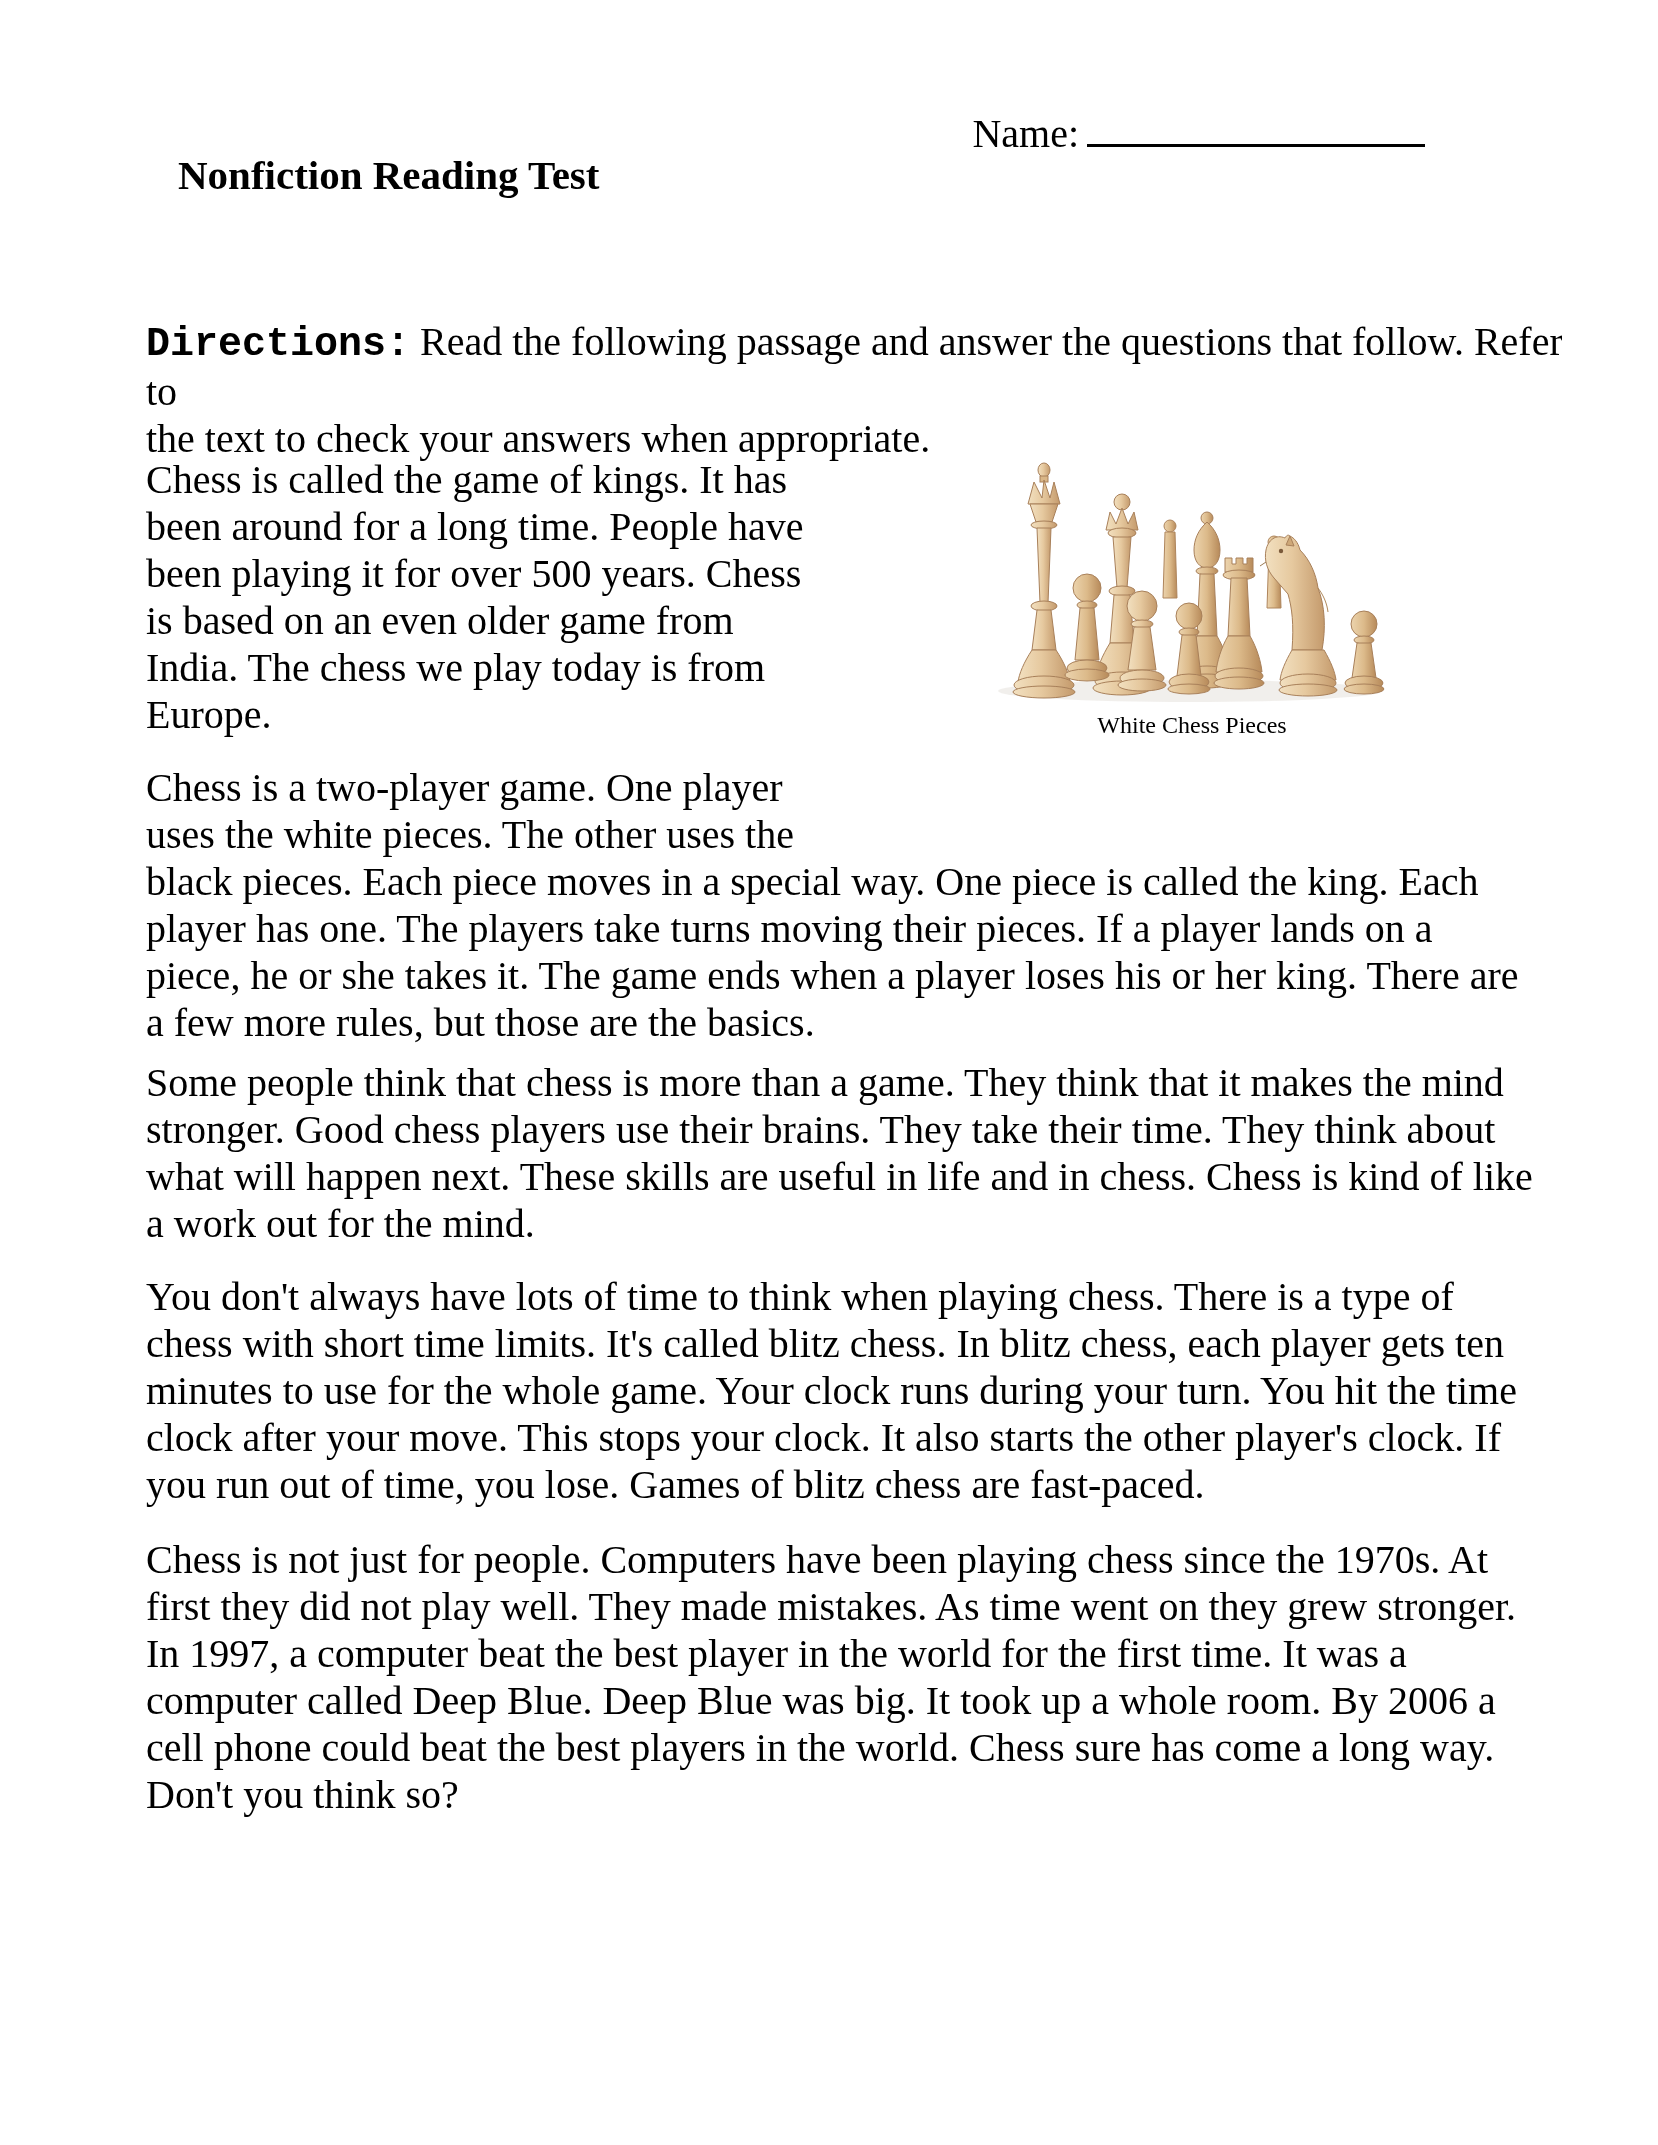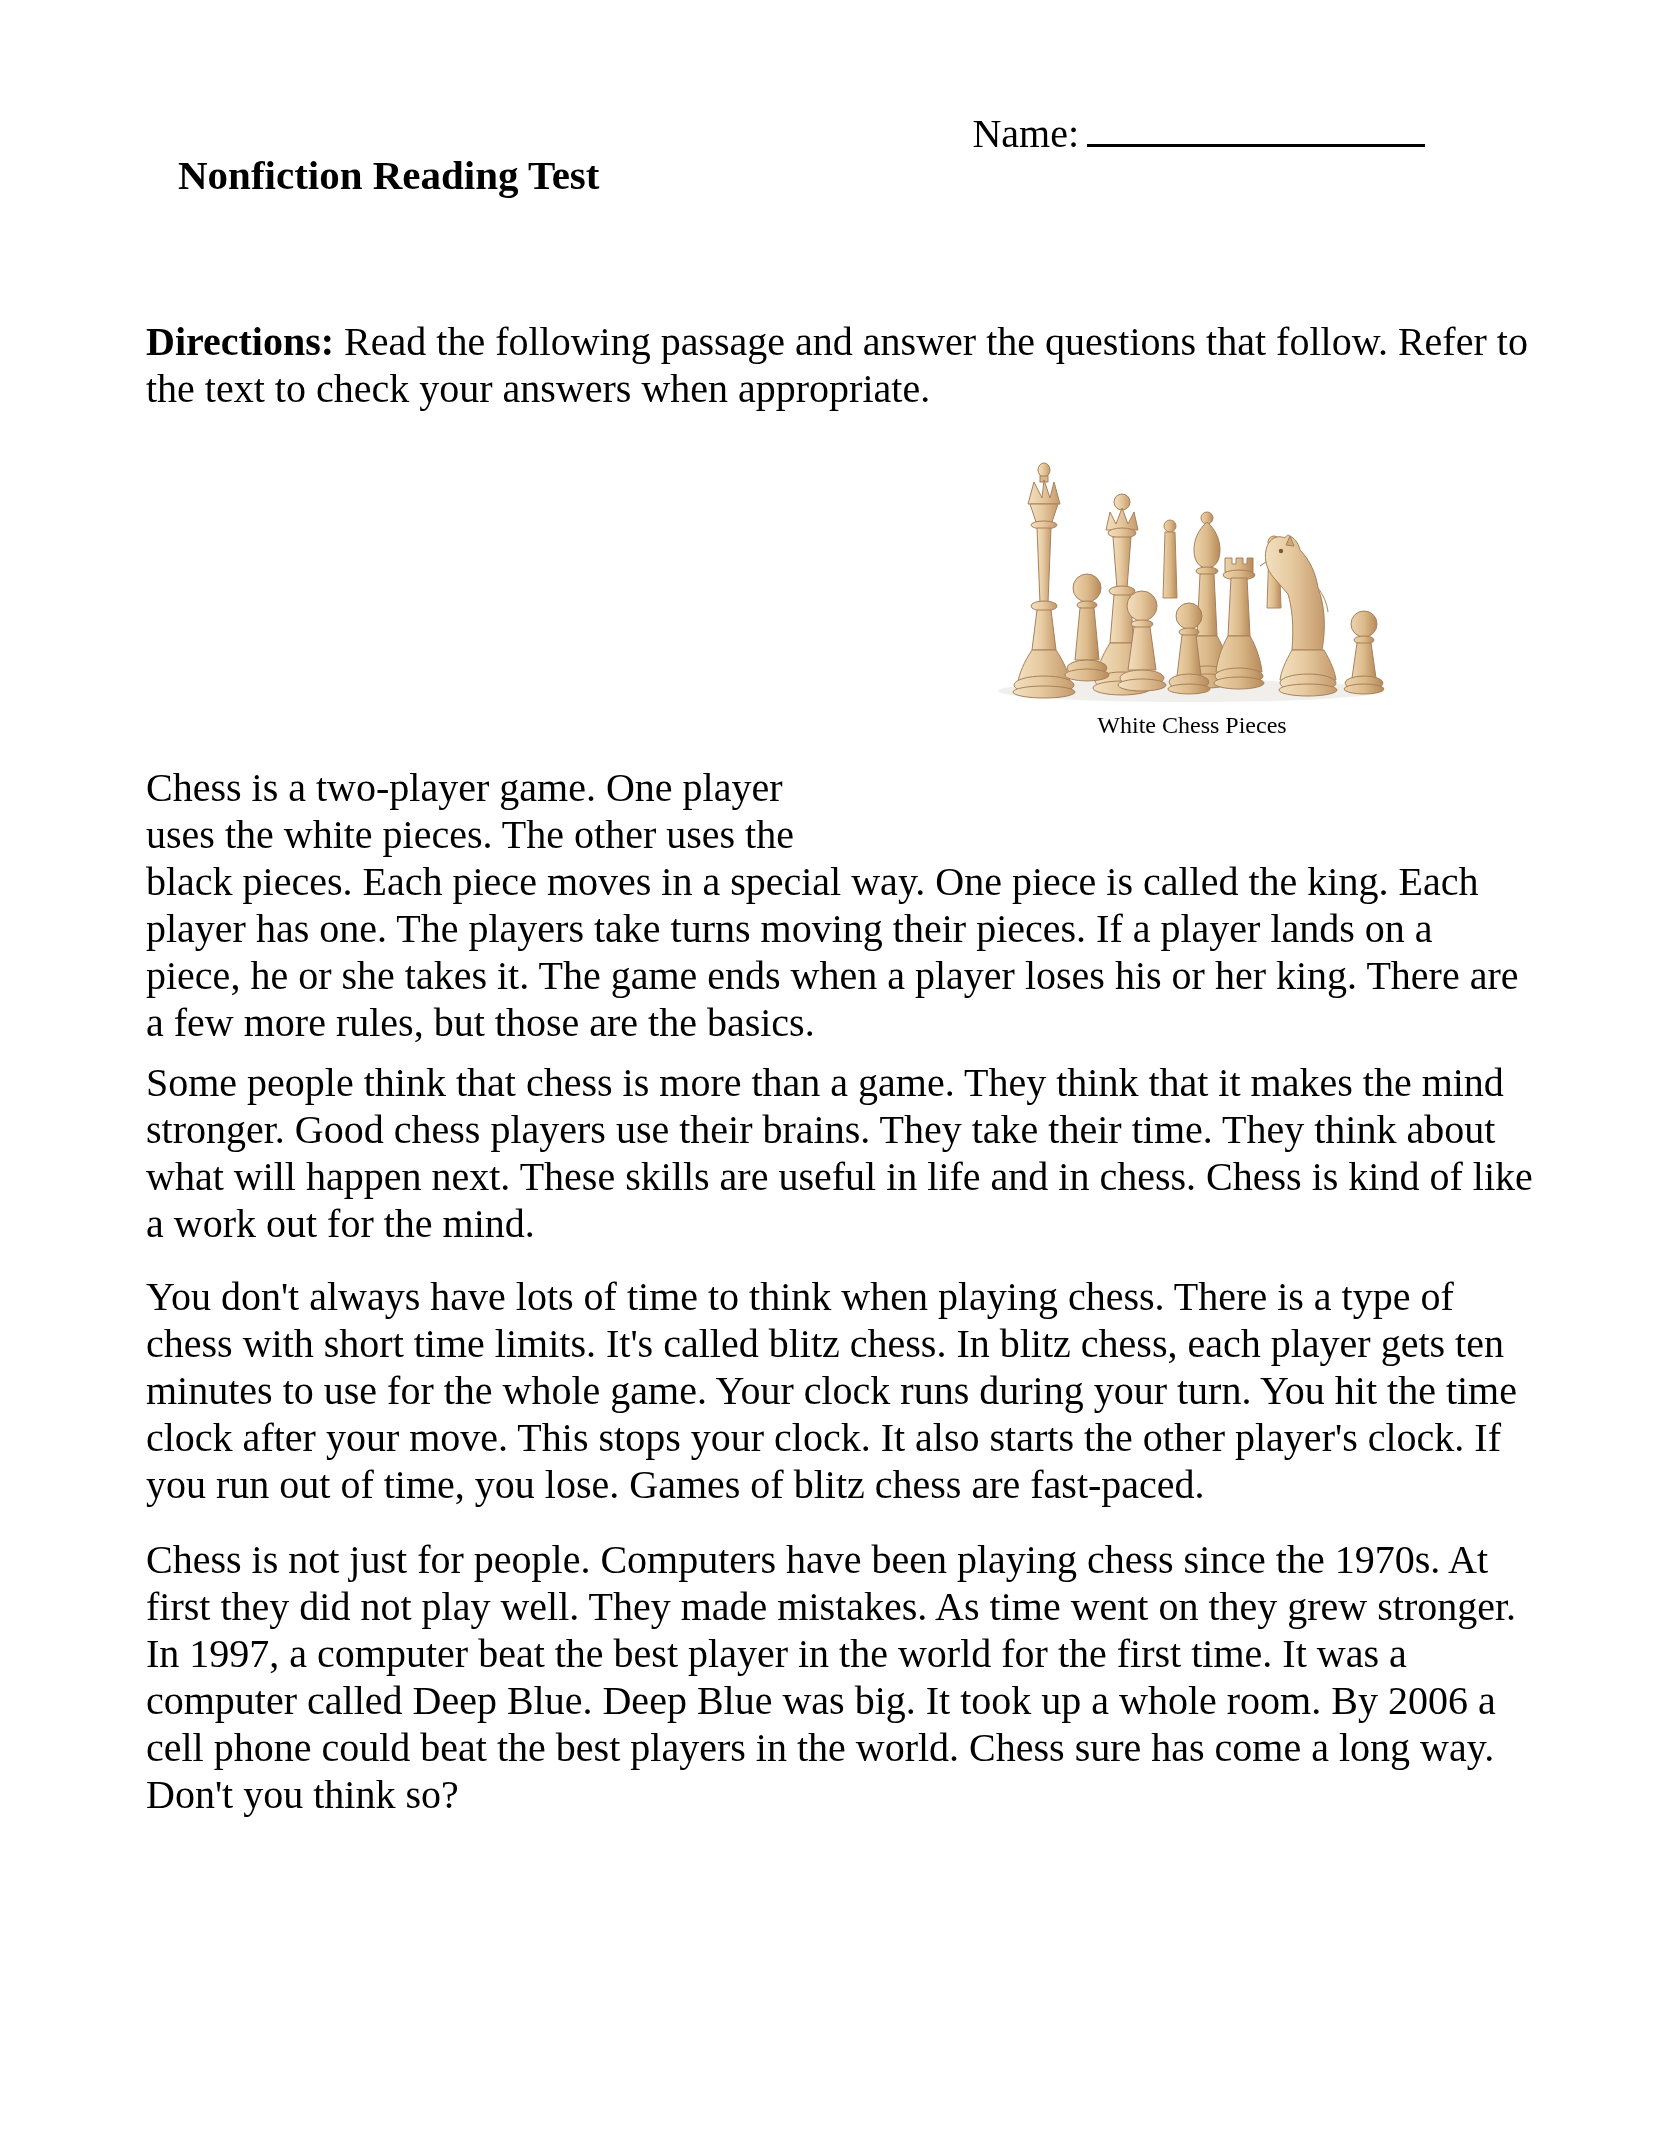--- a/index.html
+++ b/index.html
@@ -29,21 +29,21 @@
   
   .title-block{top:152px;left:146px;width:1420px;}
   .title-line{
     font-size:41px;font-weight:bold;line-height:47px;margin-left:32px;
   }
   
   .directions{
     top:278px;left:146px;width:1420px;
     font-size:40px;line-height:47px;
   }
-  .directions .dir-label{font-weight:bold;}
+  .directions .dir-label{font-weight:bold;font-family:Liberation Mono, monospace;}
   .directions .dir-text{white-space:pre-line;}
   
   .para{
     left:146px;width:1420px;
     font-size:40px;line-height:47px;
     white-space:pre-line;
   }
   .p1{top:416px;}
   .p2{top:724px;}
   .p3{top:1019px;}
@@ -181,20 +181,26 @@
         <circle cx="372" cy="186" r="13"></circle>
         <ellipse cx="372" cy="202" rx="10" ry="4"></ellipse>
         <path d="M365,205 L360,240 L384,240 L379,205 Z"></path>
         <ellipse cx="372" cy="245" rx="19" ry="7"></ellipse>
         <ellipse cx="372" cy="251" rx="20" ry="5"></ellipse>
       </g>
     </svg>
     <figcaption class="fig-caption">White Chess Pieces</figcaption>
   </figure>
 
+  <p class="abs para p1">Chess is called the game of kings. It has
+been around for a long time. People have
+been playing it for over 500 years. Chess
+is based on an even older game from
+India. The chess we play today is from
+Europe.</p>
   <p class="abs para p2">Chess is a two-player game. One player
 uses the white pieces. The other uses the
 black pieces. Each piece moves in a special way. One piece is called the king. Each
 player has one. The players take turns moving their pieces. If a player lands on a
 piece, he or she takes it. The game ends when a player loses his or her king. There are
 a few more rules, but those are the basics.</p>
   <p class="abs para p4">You don't always have lots of time to think when playing chess. There is a type of
 chess with short time limits. It's called blitz chess. In blitz chess, each player gets ten
 minutes to use for the whole game. Your clock runs during your turn. You hit the time
 clock after your move. This stops your clock. It also starts the other player's clock. If

